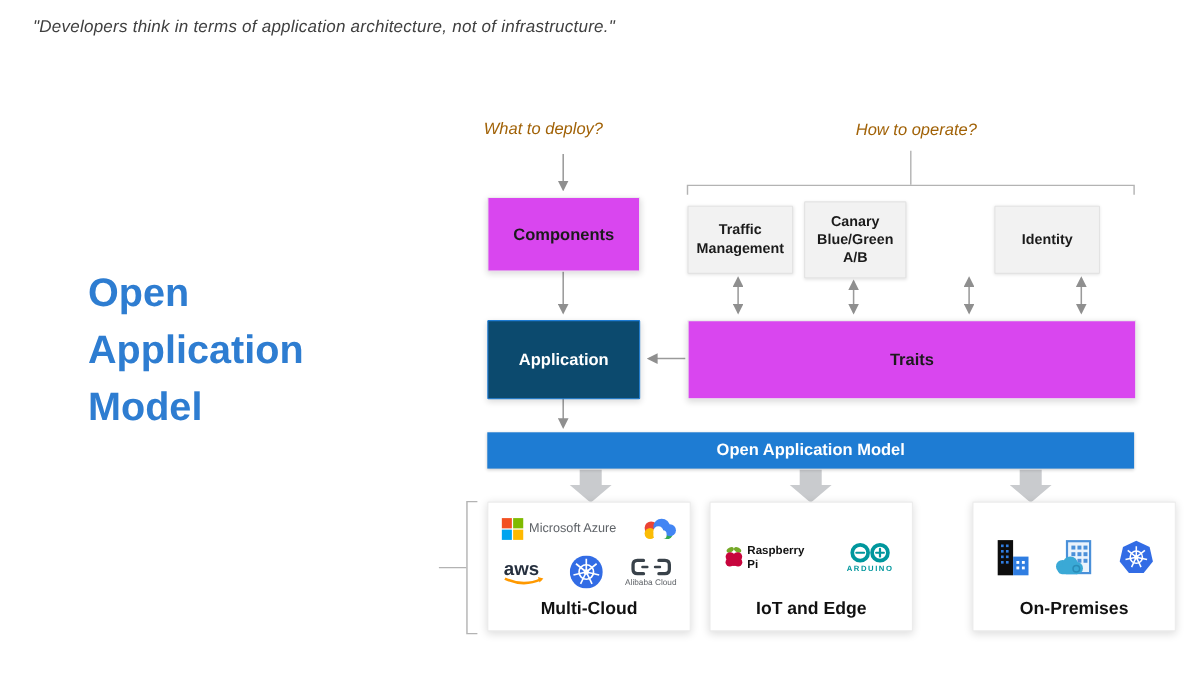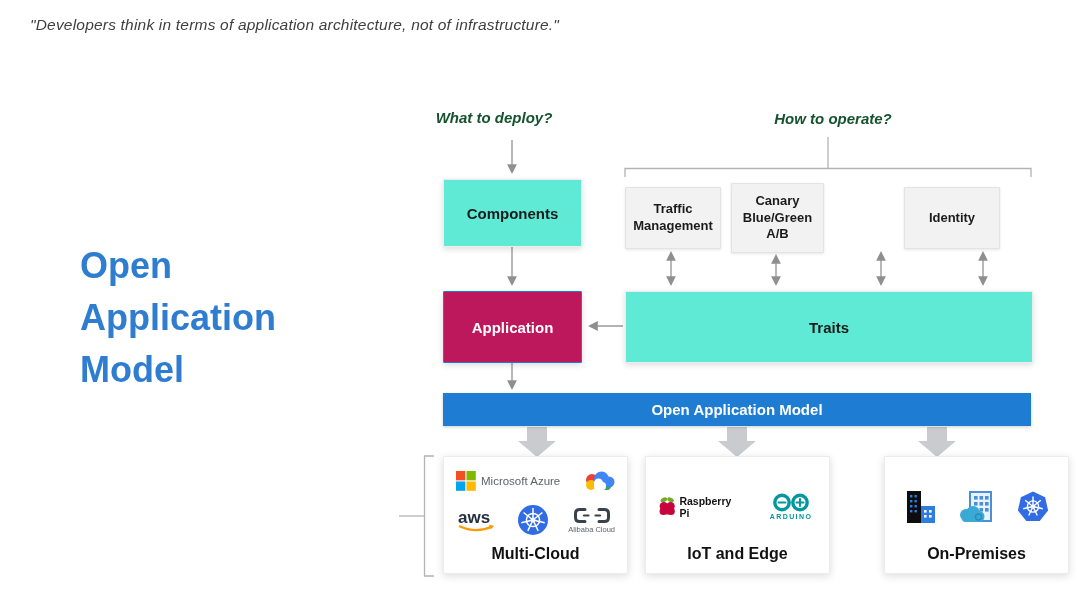--- a/index.html
+++ b/index.html
@@ -3,31 +3,31 @@
 <meta charset="utf-8">
 <style>
   html,body{margin:0;padding:0;background:#fff;}
   .stage{
     position:relative;width:1078px;height:614px;background:#fff;overflow:hidden;
     font-family:"Liberation Sans",sans-serif;color:#1b1b1b;
   }
   .abs{position:absolute;}
   .quote{left:30px;top:16px;font-size:15.5px;font-style:italic;color:#3f3f3f;letter-spacing:.2px;}
   .big-title{left:80px;top:240px;width:270px;font-size:36px;font-weight:bold;color:#2e7dd1;line-height:1.45;}
-  .qheading{font-size:15px;font-weight:bold;font-style:italic;color:#14532d;text-align:center;}
+  .qheading{font-size:15px;font-weight:normal;font-style:italic;color:#a16207;text-align:center;}
   .h-deploy{left:404px;top:109px;width:180px;}
   .h-operate{left:743px;top:110px;width:180px;}
   .connectors{left:0;top:0;width:1078px;height:614px;pointer-events:none;z-index:1;}
   .node{
     position:absolute;display:flex;align-items:center;justify-content:center;
-    background:#5eead4;border:1px solid #ececec;box-shadow:0 2px 6px rgba(0,0,0,.14);
+    background:#d946ef;border:1px solid #ececec;box-shadow:0 2px 6px rgba(0,0,0,.14);
     font-weight:bold;font-size:15px;z-index:2;border-radius:1px;text-align:center;
   }
   .components-box{left:443px;top:179px;width:137px;height:66px;}
-  .application-box{left:443px;top:291px;width:137px;height:70px;background:#be185d;border-color:#1e7cd3;color:#fff;}
+  .application-box{left:443px;top:291px;width:137px;height:70px;background:#0c4a6e;border-color:#1e7cd3;color:#fff;}
   .traits-box{left:625px;top:291px;width:406px;height:70px;}
   .trait-box{
     position:absolute;display:flex;align-items:center;justify-content:center;z-index:2;
     background:#f2f2f2;border:1px solid #e3e3e3;box-shadow:0 1px 3px rgba(0,0,0,.10);
     font-weight:bold;font-size:13px;line-height:1.3;text-align:center;white-space:pre-line;border-radius:1px;
   }
   .trait-0{left:625px;top:187px;width:94px;height:60px;}
   .trait-1{left:731px;top:183px;width:91px;height:68px;}
   .trait-2{left:835px;top:187px;width:93px;height:60px;}
   .trait-3{left:904px;top:187px;width:94px;height:60px;}

